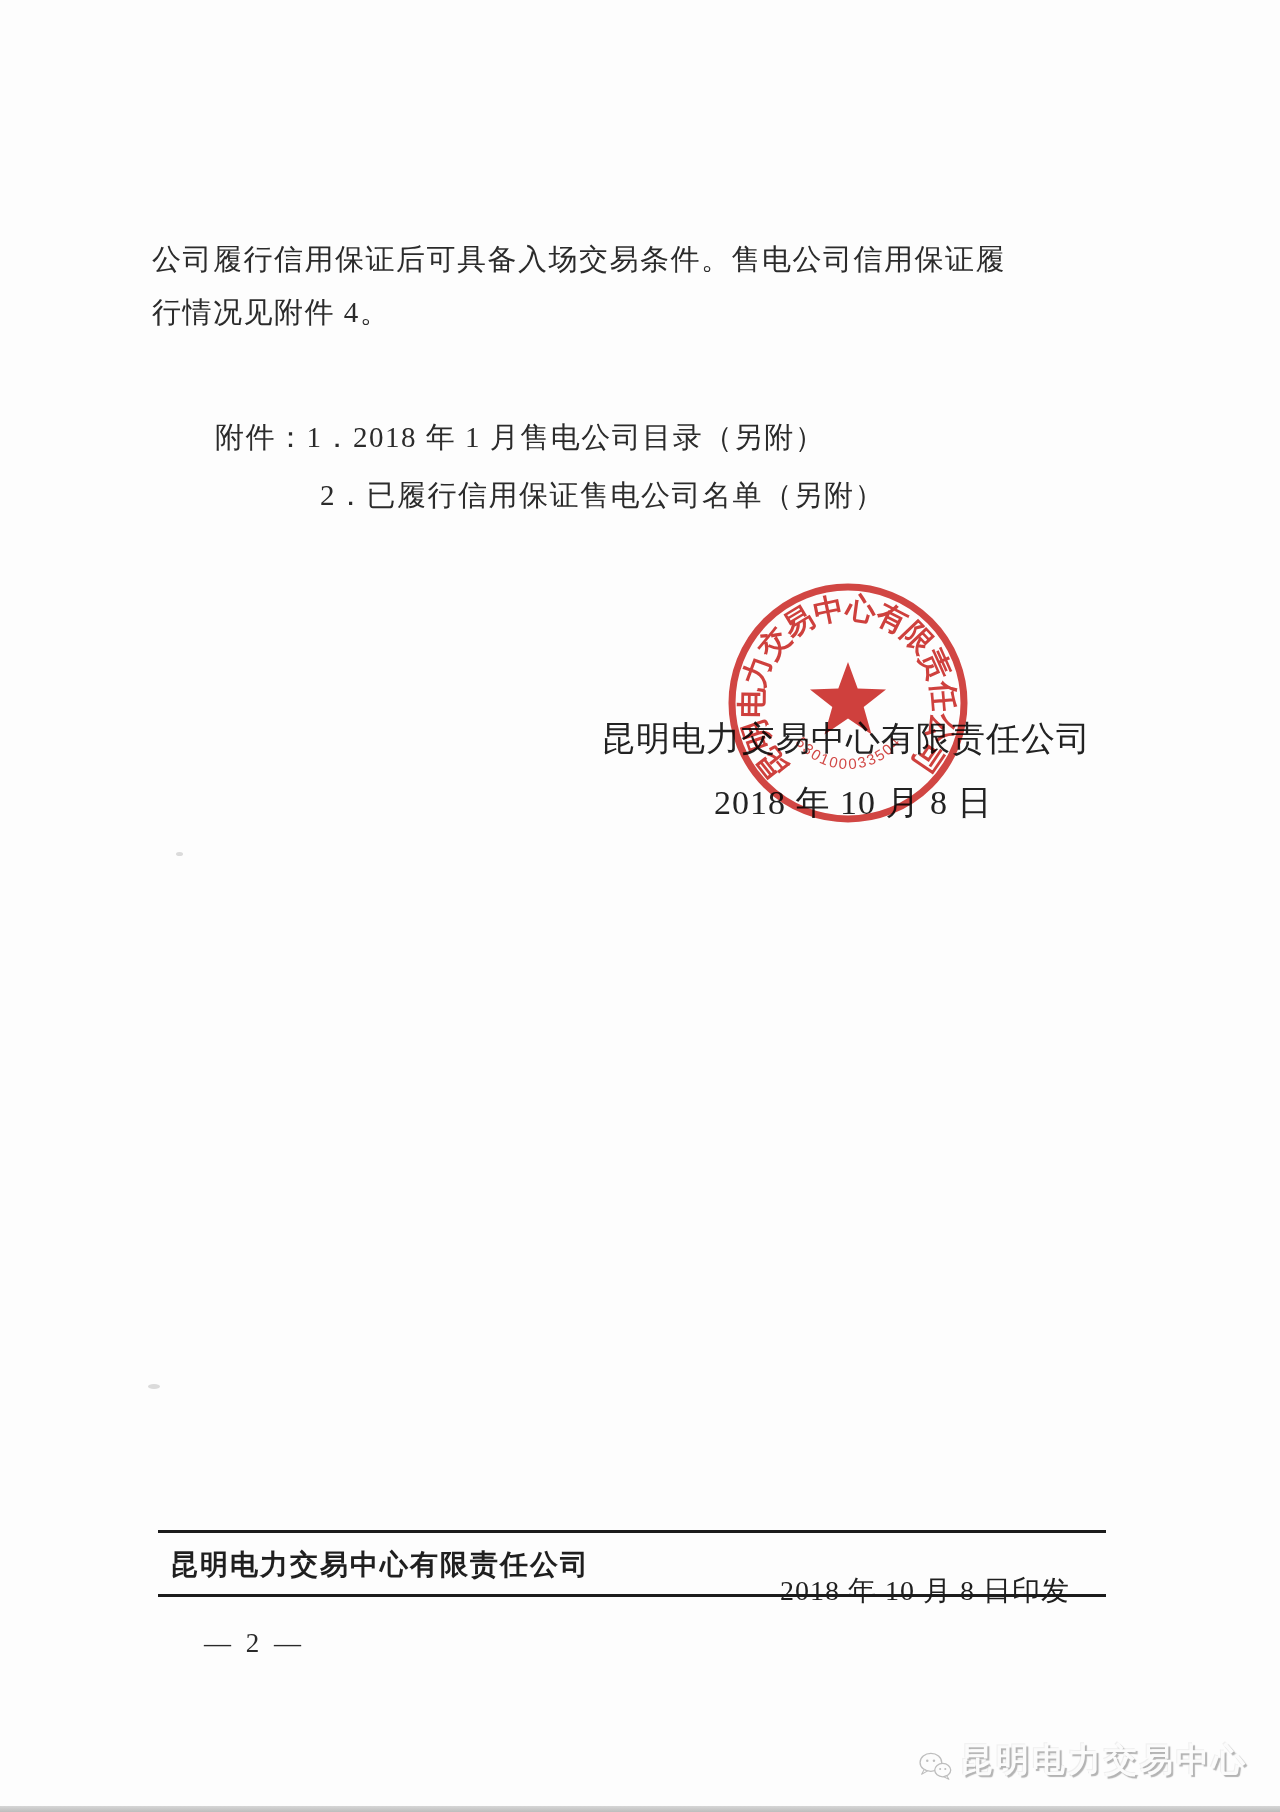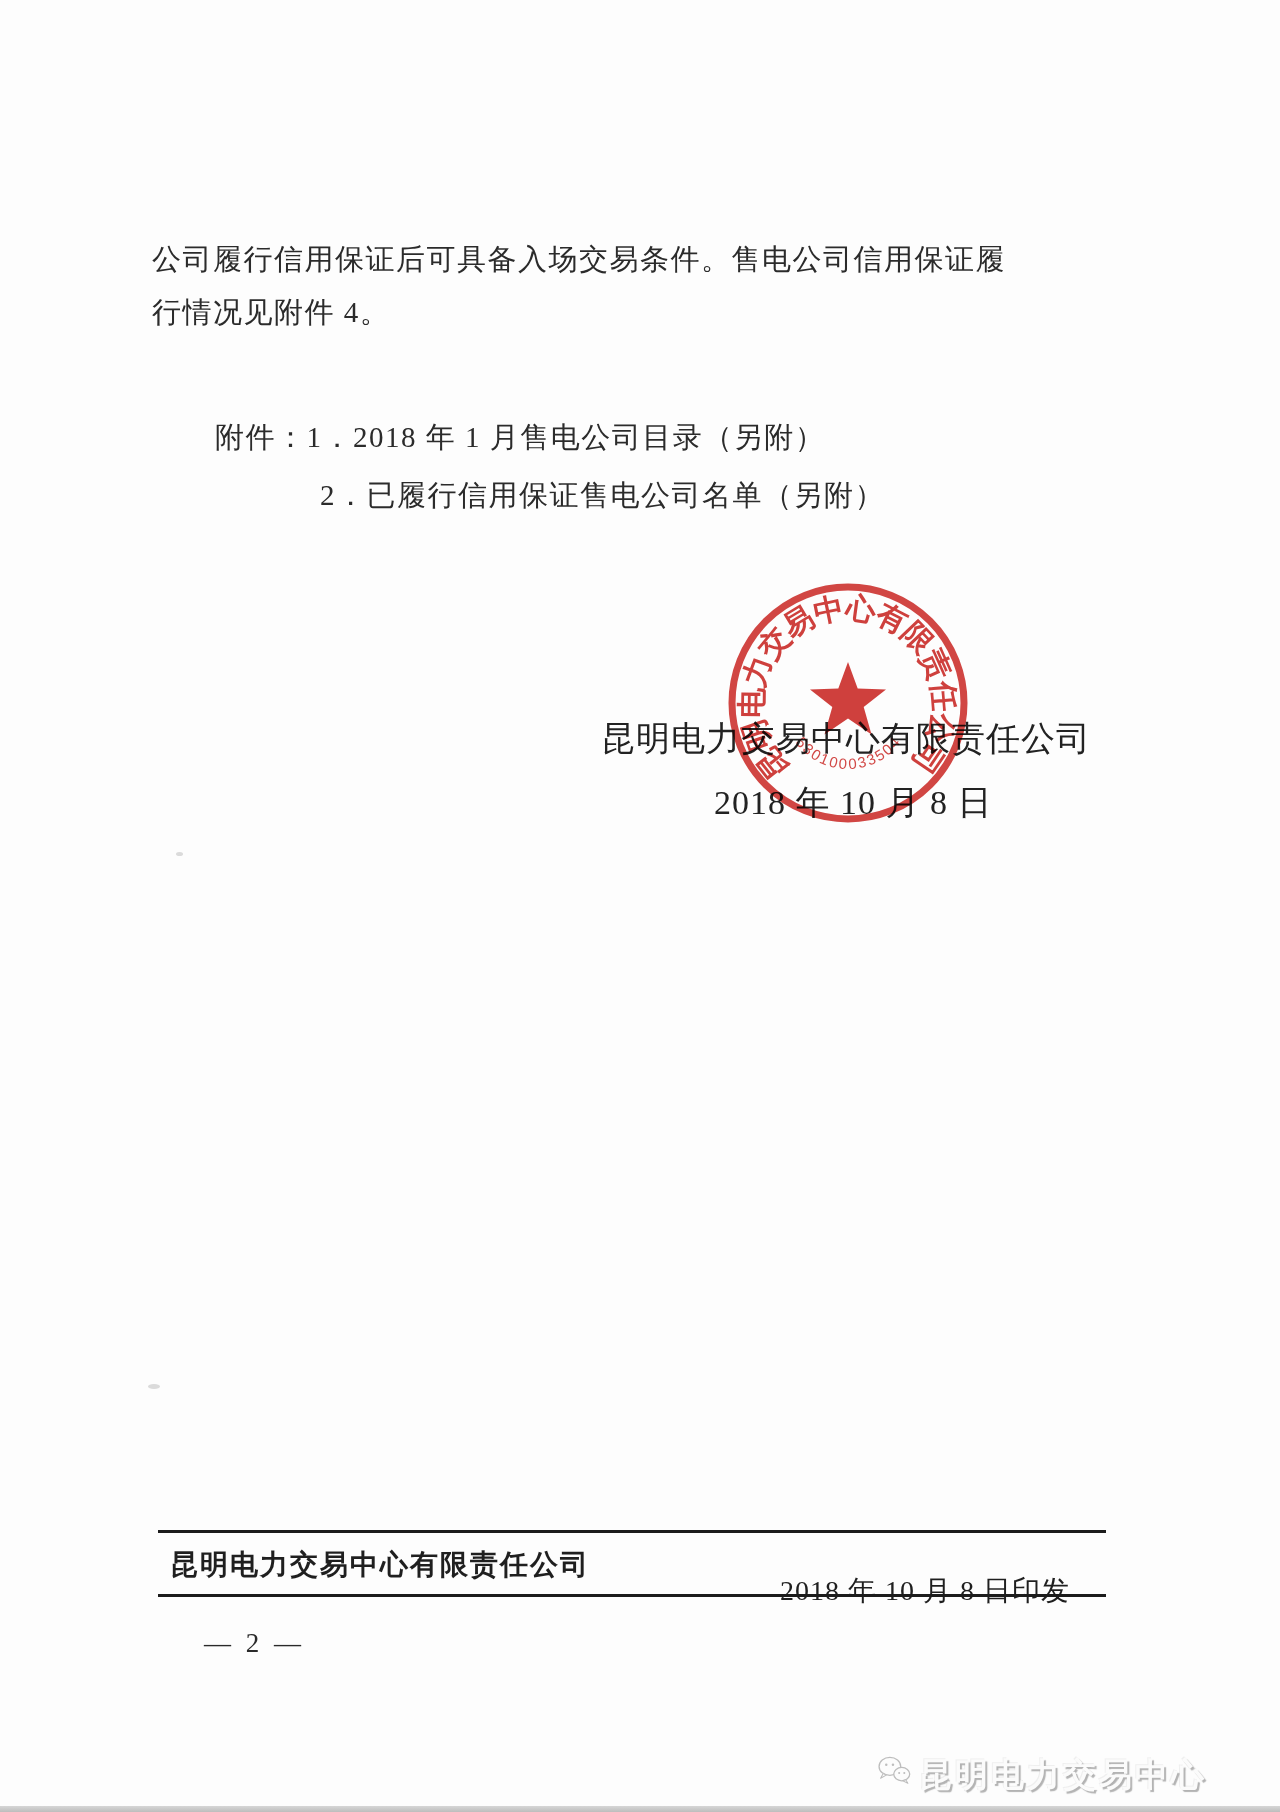--- a/index.html
+++ b/index.html
@@ -104,21 +104,21 @@
   <div class="abs speck" style="left:176px;top:852px;width:7px;height:4px;"></div>
   <div class="abs speck" style="left:148px;top:1384px;width:12px;height:5px;"></div>
 
   <div class="abs footer-rule" style="top:1530px;"></div>
   <div class="abs footer-issuer" style="left:170px;top:1546px;">昆明电力交易中心有限责任公司</div>
   <div class="abs footer-date" style="left:780px;top:1548px;">2018 年 10 月 8 日印发</div>
   <div class="abs footer-rule" style="top:1594px;"></div>
 
   <div class="abs page-num" style="left:204px;top:1628px;">— 2 —</div>
 
-  <div class="abs" style="left:877px;top:1738px;width:330px;height:60px;display:flex;align-items:flex-end;">
+  <div class="abs" style="left:918px;top:1738px;width:330px;height:60px;display:flex;align-items:flex-start;">
     <svg width="66" height="56" viewBox="0 0 66 56" style="margin-right:8px;">
       <ellipse cx="25" cy="21" rx="21" ry="17.5" fill="#fcfcfc" stroke="#bdbdbd" stroke-width="2.5"></ellipse>
       <path d="M 12,35 L 7,44 L 18,38 Z" fill="#fcfcfc" stroke="#bdbdbd" stroke-width="2" stroke-linejoin="round"></path>
       <ellipse cx="48" cy="36" rx="15.5" ry="13" fill="#fcfcfc" stroke="#bdbdbd" stroke-width="2.5"></ellipse>
       <path d="M 56,47 L 60,54 L 50,49 Z" fill="#fcfcfc" stroke="#bdbdbd" stroke-width="2" stroke-linejoin="round"></path>
       <circle cx="18" cy="18" r="2.4" fill="#bdbdbd"></circle>
       <circle cx="31" cy="18" r="2.4" fill="#bdbdbd"></circle>
       <circle cx="43" cy="34" r="2" fill="#bdbdbd"></circle>
       <circle cx="53" cy="34" r="2" fill="#bdbdbd"></circle>
     </svg>

